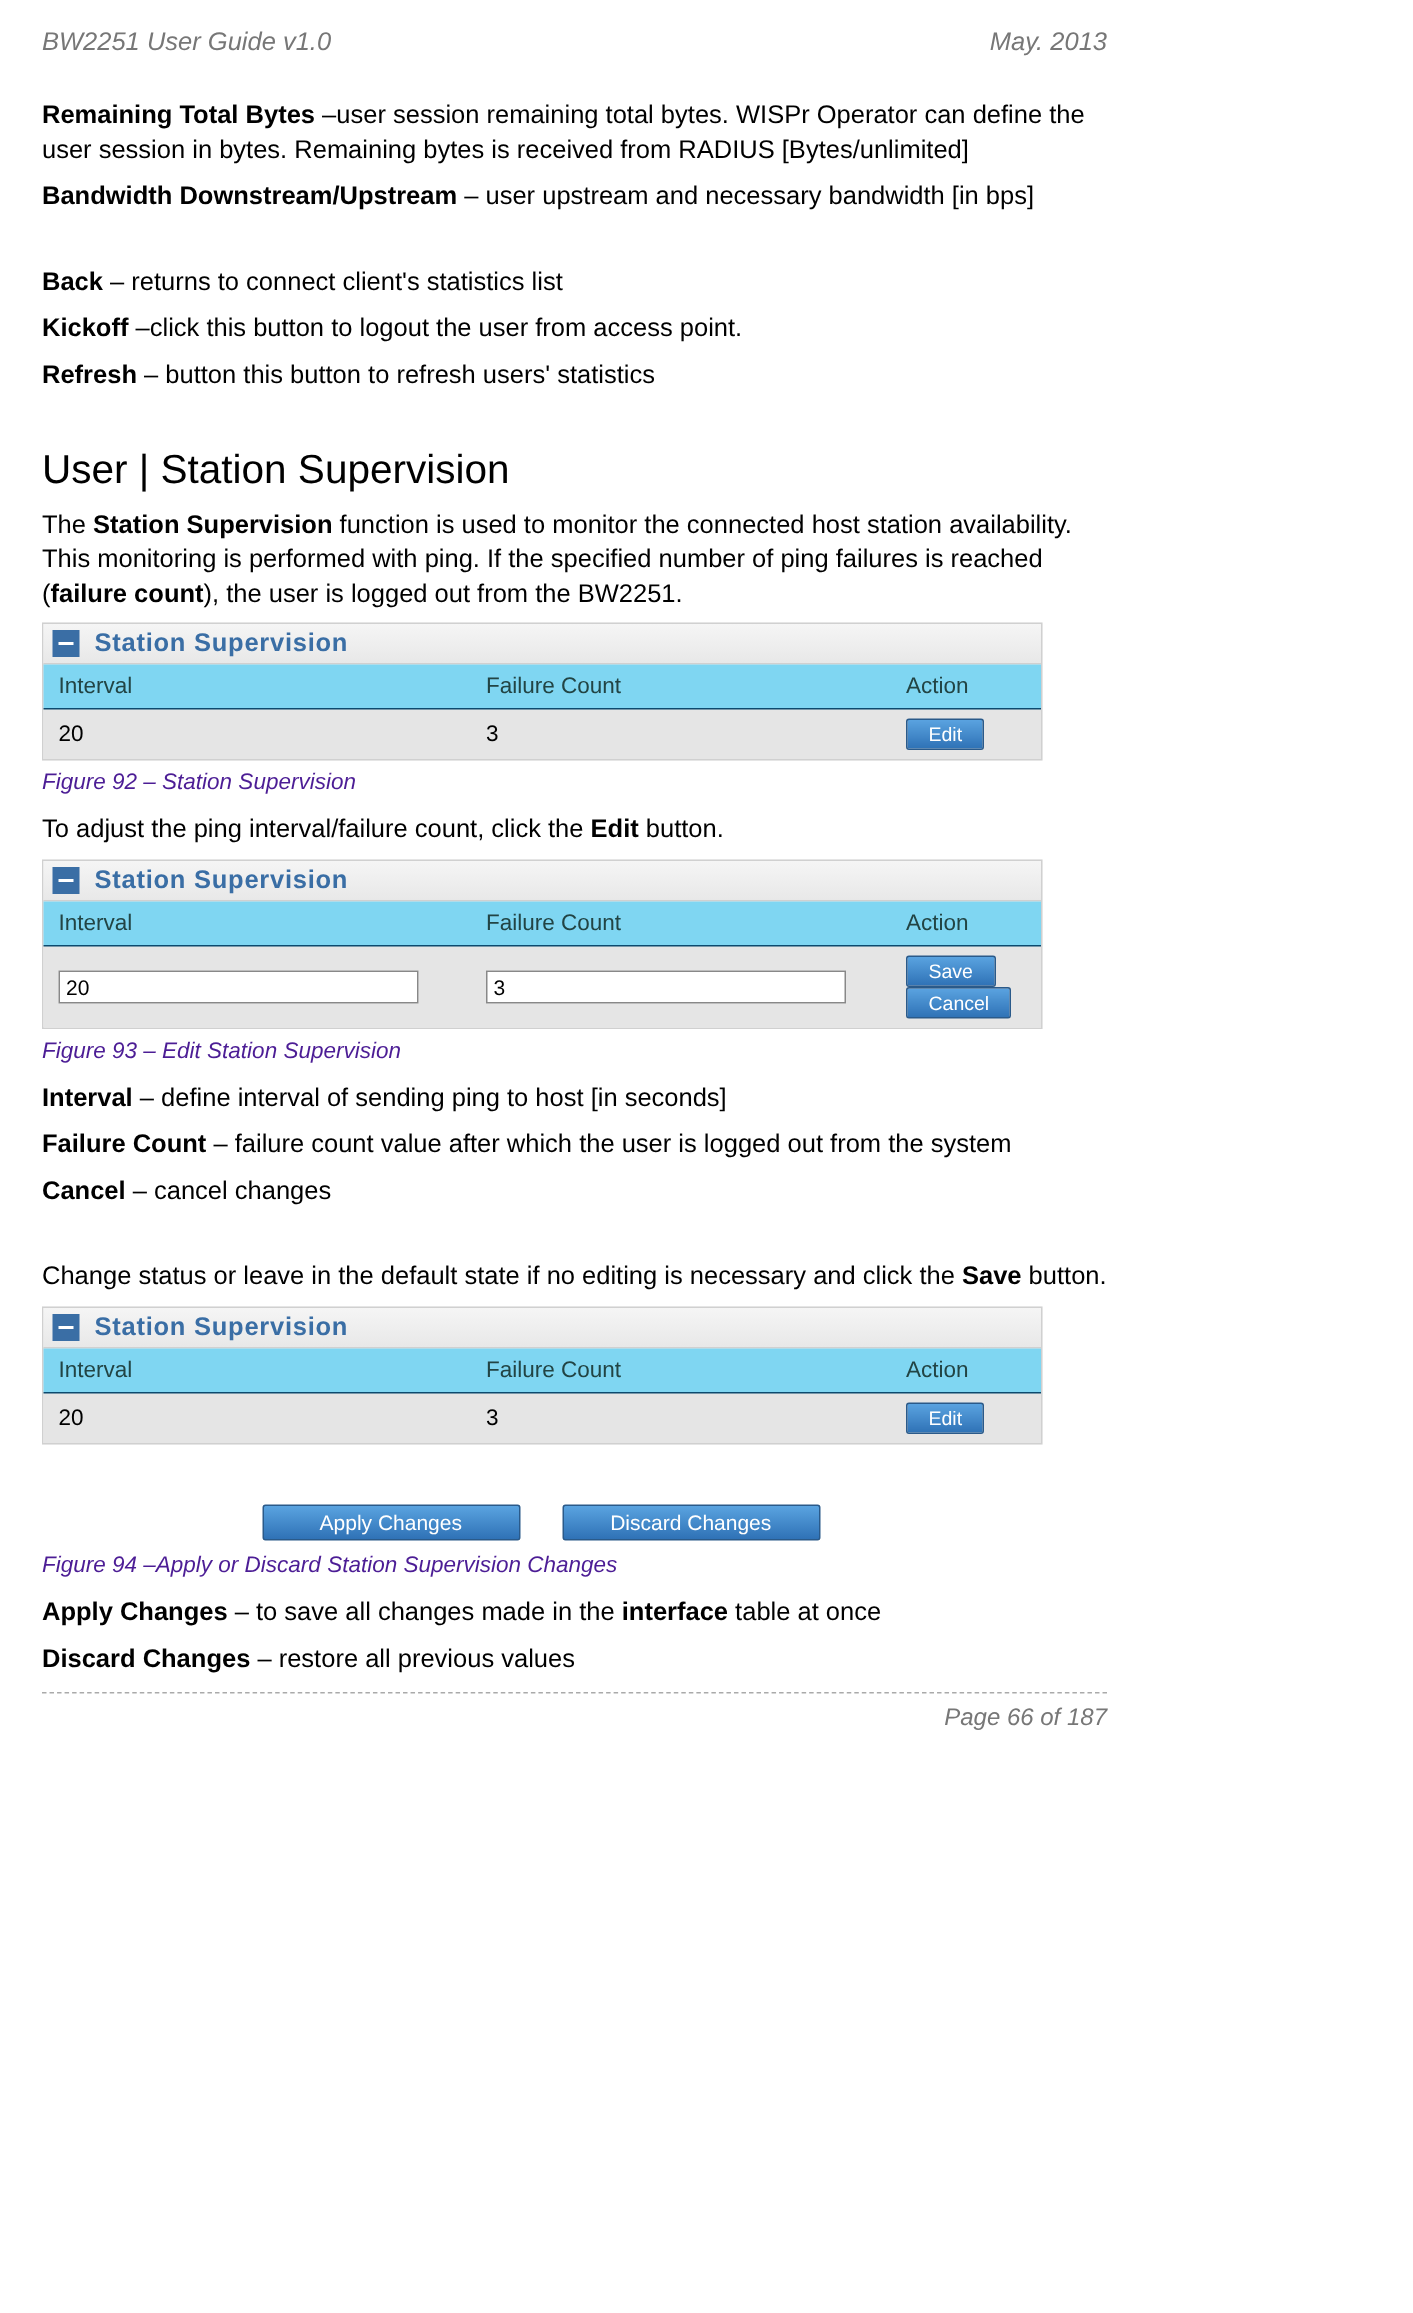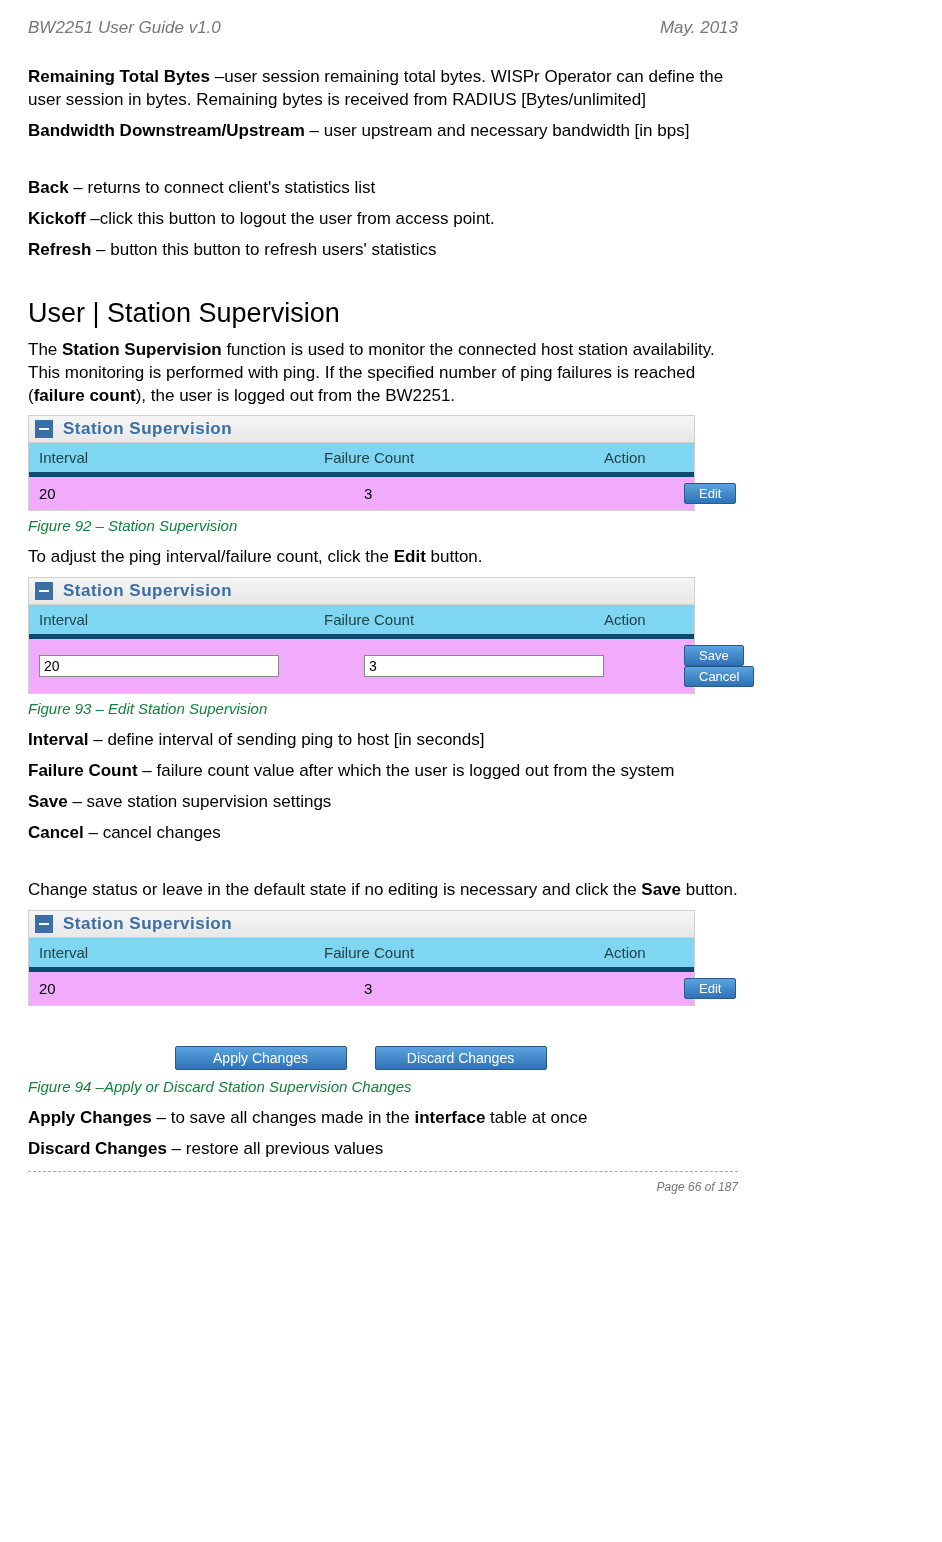--- a/index.html
+++ b/index.html
@@ -29,21 +29,21 @@
     margin: 8px 0;
   }
   .body-text b { font-weight: bold; }
   .section-title {
     font-size: 27px;
     margin-top: 36px;
     margin-bottom: 10px;
     font-weight: normal;
   }
   .fig-caption {
-    color: #15803d;
+    color: #4c1d95;
     font-style: italic;
     font-size: 15px;
     margin: 6px 0 12px 0;
   }
   
   .panel {
     width: 665px;
     border: 1px solid #d0d0d0;
     background: #f7f7f7;
     margin-top: 8px;
@@ -82,25 +82,24 @@
     display: flex;
     background: #7fd6f2;
     color: #244;
     font-size: 15px;
   }
   .panel-cols > div {
     padding: 6px 10px;
   }
   .panel-row {
     display: flex;
-    background: #f0abfc;
-    border-top: 5px solid #0c4a6e;
+    background: #e5e5e5;
+    border-top: 1px solid #0c4a6e;
     font-size: 15px;
     align-items: center;
-    gap: 40px;
   }
   .panel-row > div {
     padding: 6px 10px;
   }
   .col-interval { width: 265px; flex: 0 0 auto; }
   .col-failure  { width: 260px; flex: 0 0 auto; }
   .col-action   { flex: 1 1 auto; }
   .panel-input {
     width: 240px;
     border: 1px solid #888;
@@ -139,21 +138,21 @@
   }
   .footer-dashes {
     border: none;
     border-top: 1px dashed #aaa;
     margin-top: 10px;
   }
   .footer-row {
     text-align: right;
     color: #777;
     font-style: italic;
-    font-size: 12px;
+    font-size: 16px;
     margin-top: 2px;
   }
 </style>
 </head>
 <body>
 
 <div class="page">
 
   <div class="header-row">
     <div>BW2251 User Guide v1.0</div>
@@ -237,23 +236,20 @@
   </div>
   <p class="fig-caption">Figure 93 – Edit Station Supervision</p>
 
   <p class="body-text">
     <b>Interval</b><span> – </span><span>define interval of sending ping to host [in seconds]</span>
   </p>
   <p class="body-text">
     <b>Failure Count</b><span> – </span><span>failure count value after which the user is logged out from the system</span>
   </p>
   <p class="body-text">
-    <b>Save</b><span> – </span><span>save station supervision settings</span>
-  </p>
-  <p class="body-text">
     <b>Cancel</b><span> – </span><span>cancel changes</span>
   </p>
 
   <div style="height:18px"></div>
 
   <p class="body-text">
     <span>Change status or leave in the default state if no editing is necessary and click the </span><b>Save</b><span> button.</span>
   </p>
 
   <div class="panel">

